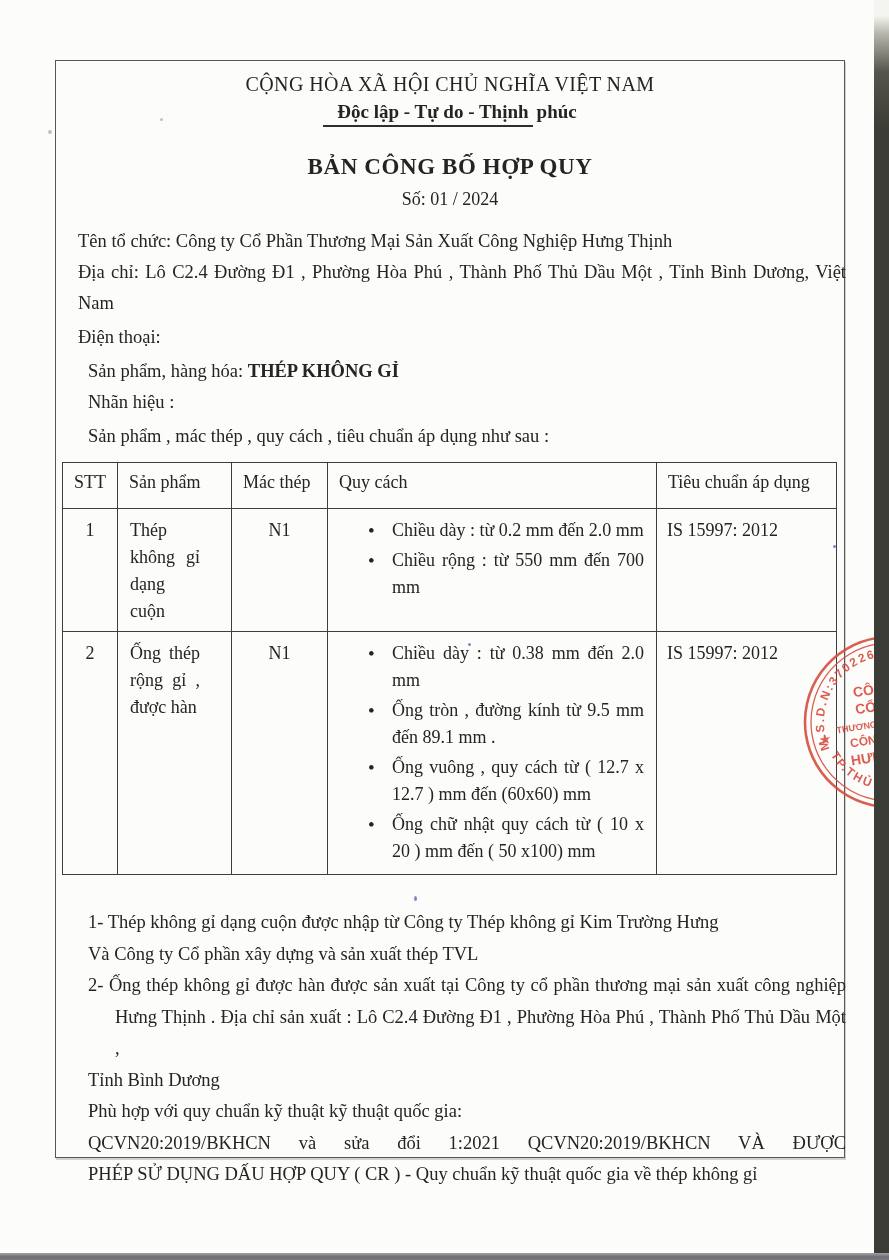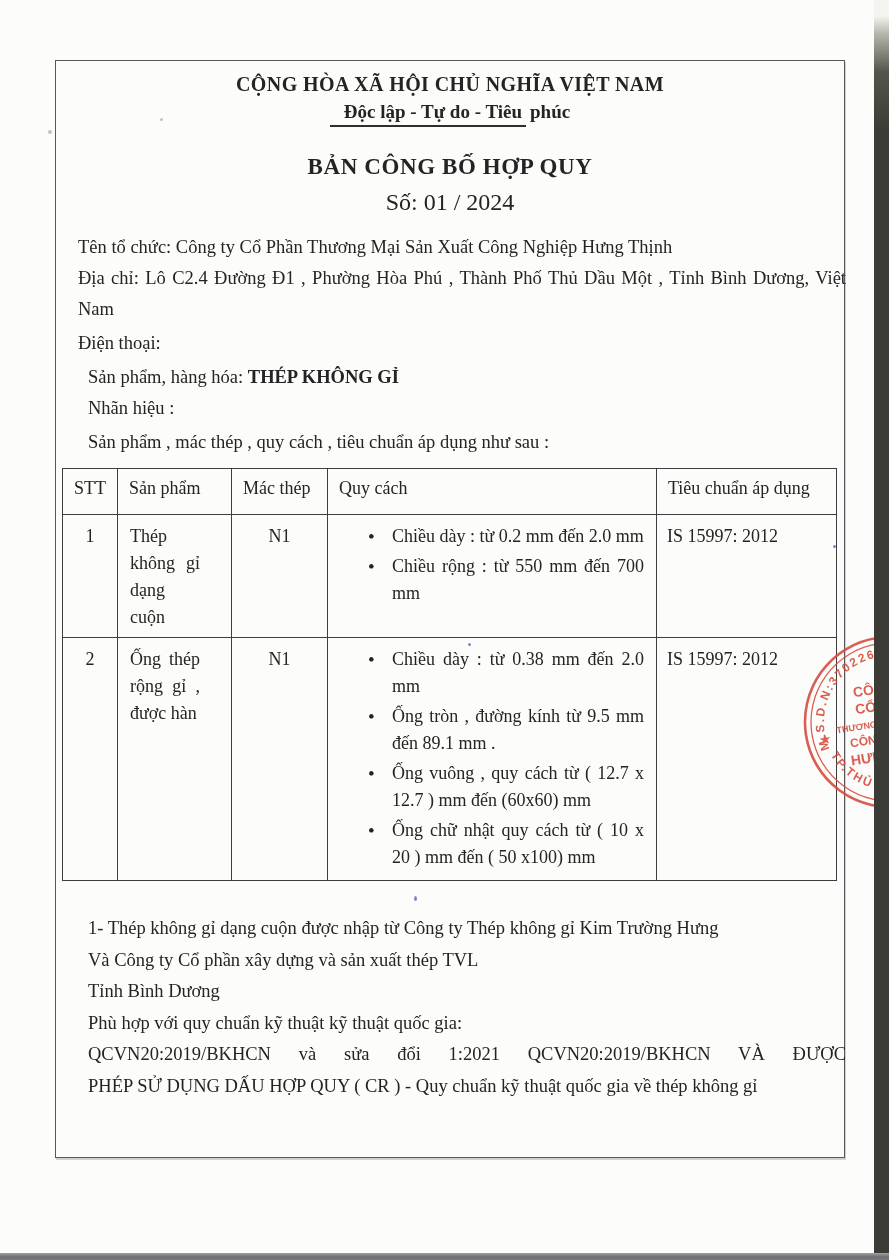--- a/index.html
+++ b/index.html
@@ -9,26 +9,26 @@
     font-family:"Liberation Serif", serif; color:#242424;
   }
   .frame {
     position:absolute; left:55px; top:60px; width:790px; height:1098px;
     border:1.6px solid #57575a; box-sizing:border-box;
     padding:10px 0 0 0;
     box-shadow:1px 2px 0 rgba(130,130,130,.35);
     background:transparent;
   }
   .center { text-align:center; }
-  .nat-title { margin-top:2px; font-size:20px; font-weight:bold; letter-spacing:.4px; }
+  .nat-title { margin-top:2px; font-size:20px; font-weight:normal; letter-spacing:.4px; }
   .motto { margin-top:5px; font-size:19px; font-weight:bold; }
   .motto-u { display:inline-block; border-bottom:2.5px solid #2e2e2e; padding:0 4px 2px 14px; }
   .motto-tail { padding-left:4px; }
   .doc-title { margin-top:27px; font-size:23px; font-weight:bold; letter-spacing:.6px; }
-  .doc-number { margin-top:9px; font-size:24px; }
+  .doc-number { margin-top:9px; font-size:18px; }
 
   .info { margin:16px 0 0 22px; width:768px; font-size:18.5px; line-height:31px; text-align:justify; }
   .info p { margin:0; }
   .info .sp { margin-top:3px; }
   .info .ind { margin-left:10px; }
 
   table.spec { border-collapse:collapse; margin:10px 0 0 6px; width:774px; font-size:18px; table-layout:fixed; }
   table.spec th, table.spec td { border:1.4px solid #3e3e40; vertical-align:top; box-sizing:border-box; }
   table.spec th { font-weight:normal; text-align:left; padding:9px 8px 9px 11px; height:46px; }
   col.c-stt { width:55px; } col.c-sp { width:114px; } col.c-mac { width:96px; }
@@ -70,21 +70,21 @@
   .speck.gray { background:#9a9a94; opacity:.6; }
 </style>
 </head>
 <body>
 
 <div class="page">
   <div class="frame">
 
     <div class="center nat-title">CỘNG HÒA XÃ HỘI CHỦ NGHĨA VIỆT NAM</div>
     <div class="center motto">
-      <span class="motto-u">Độc lập - Tự do - Tiêu</span><span class="motto-tail">phúc</span>
+      <span class="motto-u">Độc lập - Tự do - Thịnh</span><span class="motto-tail">phúc</span>
     </div>
 
     <div class="center doc-title">BẢN CÔNG BỐ HỢP QUY</div>
     <div class="center doc-number">Số: 01 / 2024</div>
 
     <div class="info">
       <p>Tên tổ chức: Công ty Cổ Phần Thương Mại Sản Xuất Công Nghiệp Hưng Thịnh</p>
       <p>Địa chỉ: Lô C2.4 Đường Đ1 , Phường Hòa Phú , Thành Phố Thủ Dầu Một , Tỉnh Bình Dương, Việt Nam</p>
       <p class="sp">Điện thoại:</p>
       <p class="sp ind"><span>Sản phẩm, hàng hóa: </span><b>THÉP KHÔNG GỈ</b></p>
@@ -133,20 +133,21 @@
           </ul>
         </td>
         <td class="tc">IS 15997: 2012</td>
       </tr>
     </tbody>
       </table>
 
     <div class="notes">
       <p>1-  Thép không gỉ dạng cuộn được nhập từ Công ty Thép không gỉ Kim Trường Hưng</p>
       <p>Và Công ty Cổ phần xây dựng và sản xuất thép TVL</p>
+      <p class="note-hang">2-  Ống thép không gỉ được hàn được sản xuất tại Công ty cổ phần thương mại sản xuất công nghiệp Hưng Thịnh . Địa chỉ sản xuất : Lô C2.4 Đường Đ1 , Phường Hòa Phú , Thành Phố Thủ Dầu Một ,</p>
       <p class="note-region">Tỉnh Bình Dương</p>
       <p class="conf-intro">Phù hợp với quy chuẩn kỹ thuật kỹ thuật quốc gia:</p>
       <p class="conf-1">QCVN20:2019/BKHCN và sửa đổi 1:2021 QCVN20:2019/BKHCN VÀ ĐƯỢC</p>
       <p class="conf-2">PHÉP SỬ DỤNG DẤU HỢP QUY ( CR ) -  Quy chuẩn kỹ thuật quốc gia về thép không gỉ</p>
     </div>
   </div>
 
   <svg class="stamp" width="240" height="240" viewBox="-120 -120 240 240">
     <g transform="rotate(-9)">
       <circle r="85" fill="none" stroke-width="2.6" stroke="#d6493a"></circle>

